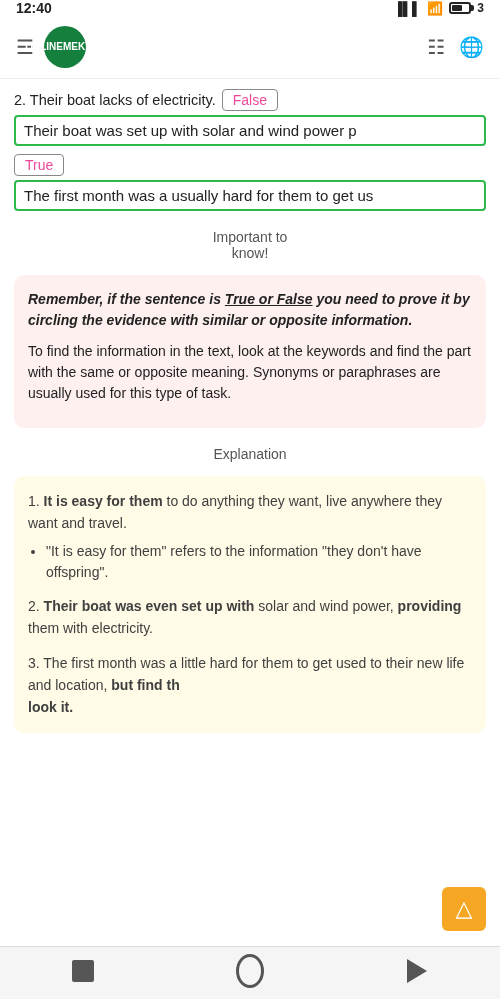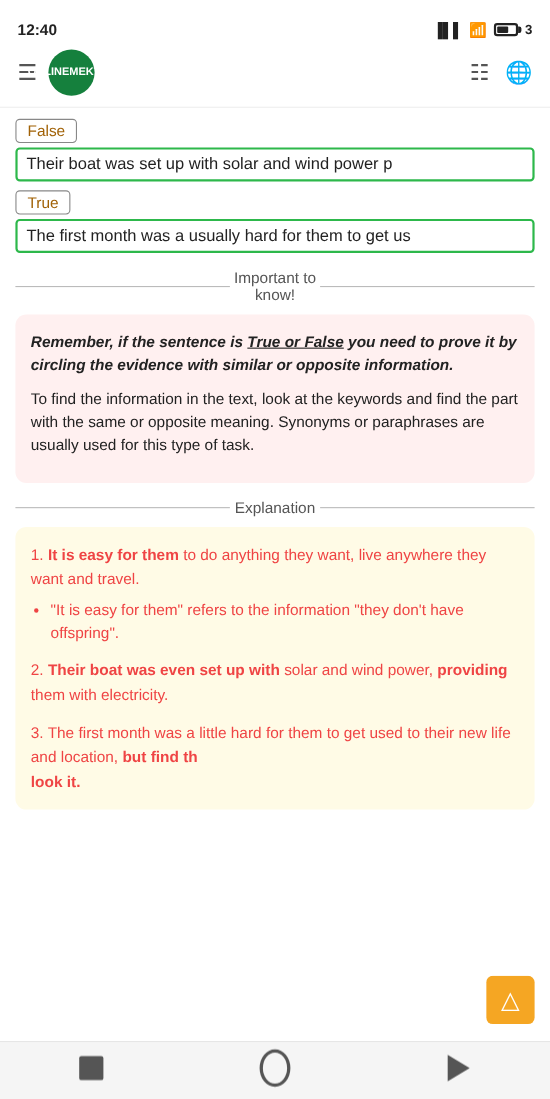--- a/index.html
+++ b/index.html
@@ -11,21 +11,21 @@
       background: #fff;
       font-size: 15px;
       color: #222;
     }
 
     
     .status-bar {
       display: flex;
       justify-content: space-between;
       align-items: center;
-      padding: 19px 16px 4px;
+      padding: 0 16px 4px;
       font-size: 14px;
       font-weight: bold;
     }
     .status-icons {
       display: flex;
       align-items: center;
       gap: 6px;
       font-size: 13px;
     }
     .battery-icon {
@@ -114,21 +114,21 @@
       flex-wrap: wrap;
       gap: 6px;
       margin-bottom: 4px;
       font-size: 14.5px;
     }
     .answer-badge {
       border: 1.5px solid #555;
       border-radius: 4px;
       padding: 2px 10px;
       font-size: 14px;
-      color: #a16207;
+      color: #ec4899;
       background: #fff;
       white-space: nowrap;
     }
     .answer-badge.false-badge {
       border-color: #888;
     }
     .answer-badge.true-badge {
       border-color: #888;
     }
     .evidence-box {
@@ -142,20 +142,21 @@
     }
 
     
     .divider-label {
       display: flex;
       align-items: center;
       gap: 4px;
       margin: 14px 0 10px;
       color: #555;
       font-size: 14px;
+      flex-direction: column;
     }
     .divider-line {
       flex: 1;
       height: 1px;
       background: #bbb;
     }
     .divider-text {
       text-align: center;
       font-size: 14px;
       color: #555;
@@ -183,21 +184,21 @@
     }
 
     
     .explanation-box {
       background: #fffbe6;
       border-radius: 10px;
       padding: 14px 14px;
       margin-bottom: 14px;
       font-size: 14px;
       line-height: 1.6;
-      color: #ef4444;
+      color: #404040;
     }
     .explanation-box .exp-item {
       margin-bottom: 12px;
     }
     .explanation-box .exp-item:last-child {
       margin-bottom: 0;
     }
     .explanation-box ul {
       margin: 6px 0 0 18px;
     }
@@ -297,20 +298,21 @@
   <div class="header-right">
     <span class="grid-icon">☷</span>
     <span class="globe-icon">🌐</span>
   </div>
 </div>
 
 <div class="content">
 
   <div class="question-block">
     <div class="question-row">
+      <span class="q-label">2. Their boat lacks of electricity.</span>
       <span class="answer-badge false-badge">False</span>
     </div>
     <div class="evidence-box">Their boat was set up with solar and wind power p</div>
   </div>
 
   <div class="question-block">
     <div class="question-row">
       <span class="answer-badge true-badge">True</span>
     </div>
     <div class="evidence-box">The first month was a usually hard for them to get us</div>

